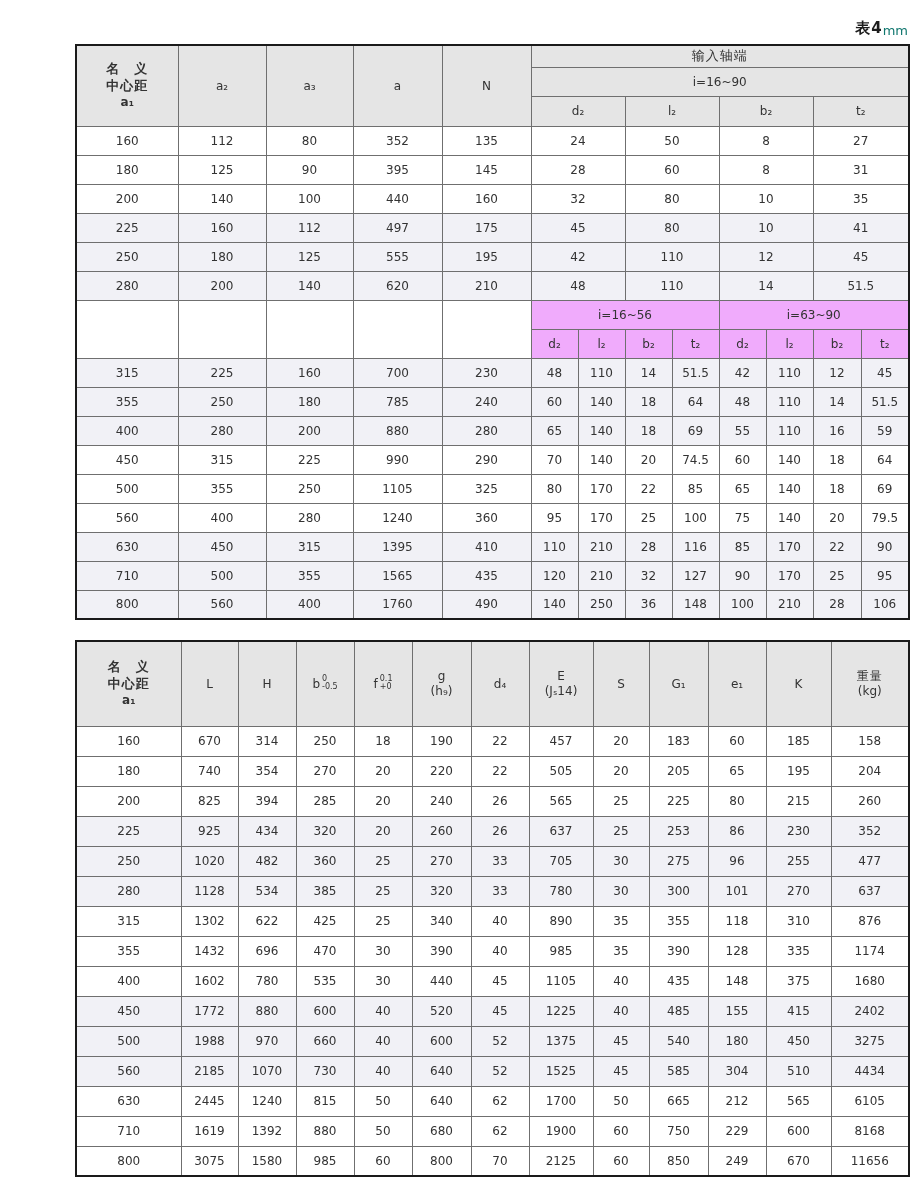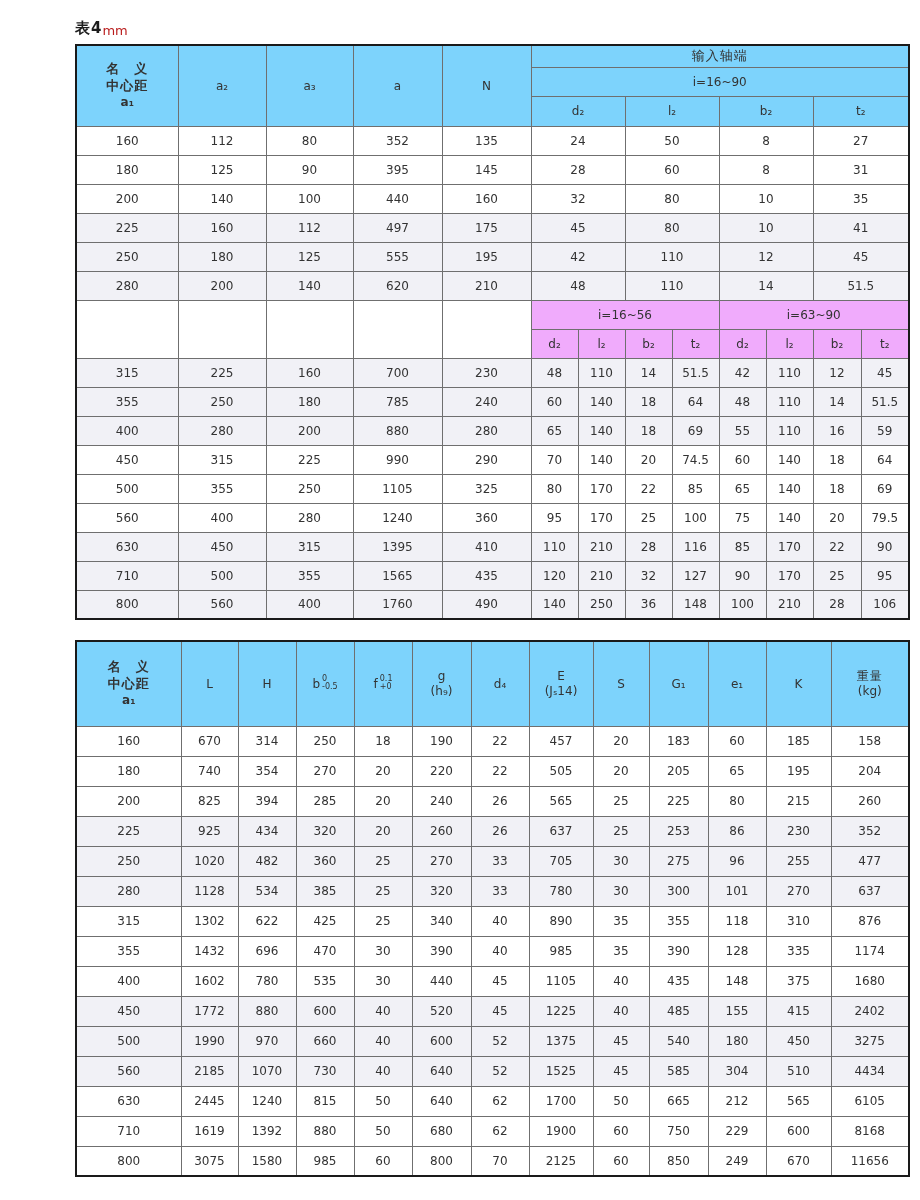--- a/index.html
+++ b/index.html
@@ -4,38 +4,38 @@
 <style>
   html,body{margin:0;padding:0;background:#ffffff;}
   body{
     width:920px;height:1200px;
     font-family:"DejaVu Sans","Liberation Sans",sans-serif;
     color:#333;
     -webkit-font-smoothing:antialiased;
   }
   .page{padding:12px 12px 0 75px;}
   .titlebar{
-    display:flex;justify-content:flex-start;align-items:flex-end;
+    display:flex;justify-content:flex-end;align-items:flex-end;
     width:833px;height:26px;margin-bottom:6px;
   }
   .title{font-size:15px;font-weight:bold;color:#1c1c1c;letter-spacing:1px;}
-  .unit{font-size:13px;color:#b91c1c;}
+  .unit{font-size:13px;color:#0f766e;}
 
   table{
     border-collapse:collapse;table-layout:fixed;width:833px;
     border:2px solid #1a1a1a;
   }
   th,td{
     border:1px solid #6f6f6f;
     text-align:center;vertical-align:middle;
     font-size:12px;font-weight:normal;
     padding:0;overflow:hidden;white-space:nowrap;
     background:#ffffff;
   }
-  thead th{background:#7dd3fc;}
+  thead th{background:#e5e5e5;}
   .cjk{font-size:13px;letter-spacing:1px;}
   .hline{line-height:17px;font-weight:bold;}
   .hline-sm{line-height:15px;font-size:12px;}
 
   
   #t1 thead tr.h1{height:22px;}
   #t1 thead tr.h2{height:29px;}
   #t1 thead tr.h3{height:30px;}
   #t1 tbody tr{height:29px;}
   #t1 tbody.midband tr{height:29px;}
@@ -538,21 +538,21 @@
           <td>45</td>
           <td>1225</td>
           <td>40</td>
           <td>485</td>
           <td>155</td>
           <td>415</td>
           <td>2402</td>
         </tr>
         <tr class="stripe">
           <td>500</td>
-          <td>1990</td>
+          <td>1988</td>
           <td>970</td>
           <td>660</td>
           <td>40</td>
           <td>600</td>
           <td>52</td>
           <td>1375</td>
           <td>45</td>
           <td>540</td>
           <td>180</td>
           <td>450</td>

